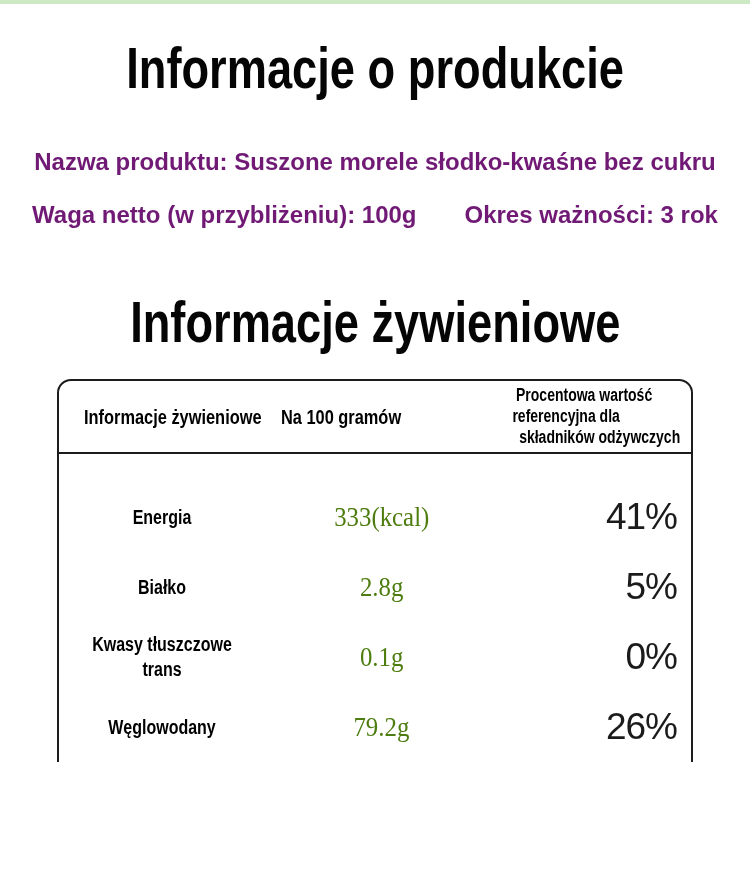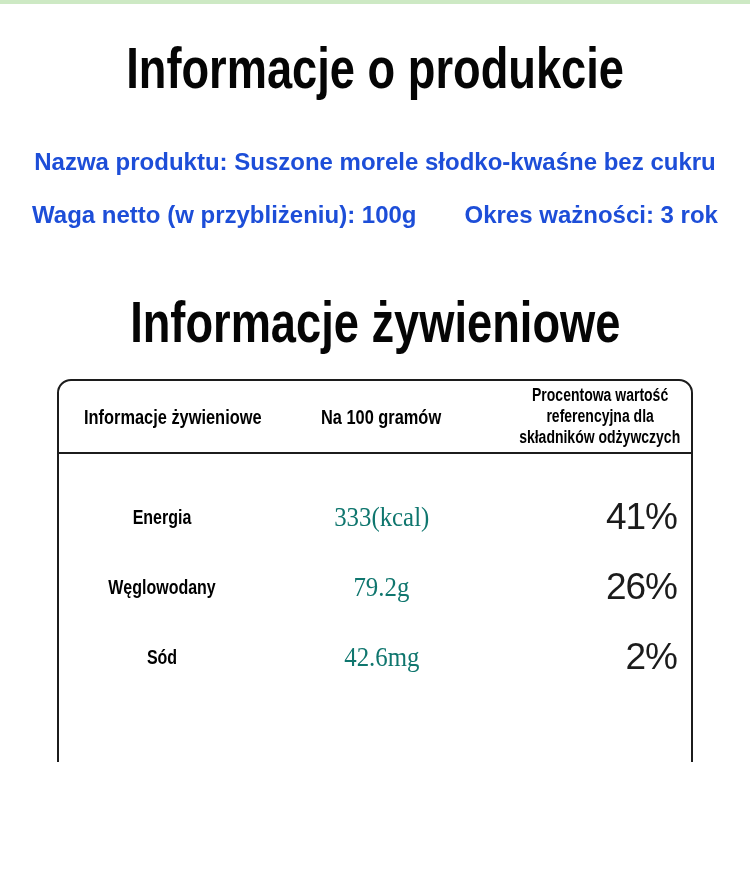--- a/index.html
+++ b/index.html
@@ -41,21 +41,21 @@
   }
   #title-product { top: 38px; }
   #title-nutrition { top: 292px; }
 
   .info-line {
     position: absolute;
     left: 0; right: 0;
     text-align: center;
     font-size: 24px;
     font-weight: 700;
-    color: #1d4ed8;
+    color: #701a75;
     white-space: nowrap;
   }
   #product-name-line { top: 148px; }
   #weight-shelf-line {
     top: 201px;
     display: flex;
     justify-content: center;
     gap: 48px;
   }
 
@@ -71,21 +71,21 @@
     background: #fff;
     box-sizing: border-box;
   }
   .ntable-header {
     display: grid;
     grid-template-columns: 205px 235px 1fr;
     height: 71px;
     border-bottom: 2px solid #1c1c1c;
     align-items: center;
   }
-  .hcell { text-align: center; }
+  .hcell { text-align: left; }
   .hcell .cond { font-size: 21px; }
   .hcell-3 .cond {
     transform: scaleX(0.80);
     font-size: 17.5px;
     line-height: 20px;
     white-space: nowrap;
   }
   .hcell-3 { line-height: 20px; }
   .ntable-body {
     padding-top: 28px;
@@ -103,21 +103,21 @@
     font-size: 20px;
     line-height: 25px;
     white-space: normal;
     width: 178px;
     transform: scaleX(0.80);
   }
   .cell-value {
     text-align: center;
     font-family: "Liberation Serif", serif;
     font-size: 27px;
-    color: #0f766e;
+    color: #4d7c0f;
   }
   .cell-value .sq {
     display: inline-block;
     transform: scaleX(0.92);
     transform-origin: center;
     white-space: nowrap;
   }
   .cell-percent {
     text-align: right;
     padding-right: 14px;
@@ -172,21 +172,39 @@
       <div class="nrow">
         <div class="cell-label">
           <span class="cond">Energia</span>
         </div>
         <div class="cell-value">
           <span class="sq">333(kcal)</span>
         </div>
         <div class="cell-percent">41%</div>
       </div>
 
-
+      <div class="nrow">
+        <div class="cell-label">
+          <span class="cond">Białko</span>
+        </div>
+        <div class="cell-value">
+          <span class="sq">2.8g</span>
+        </div>
+        <div class="cell-percent">5%</div>
+      </div>
+
+      <div class="nrow">
+        <div class="cell-label">
+          <span class="cond">Kwasy tłuszczowe trans</span>
+        </div>
+        <div class="cell-value">
+          <span class="sq">0.1g</span>
+        </div>
+        <div class="cell-percent">0%</div>
+      </div>
 
       <div class="nrow">
         <div class="cell-label">
           <span class="cond">Węglowodany</span>
         </div>
         <div class="cell-value">
           <span class="sq">79.2g</span>
         </div>
         <div class="cell-percent">26%</div>
       </div>

